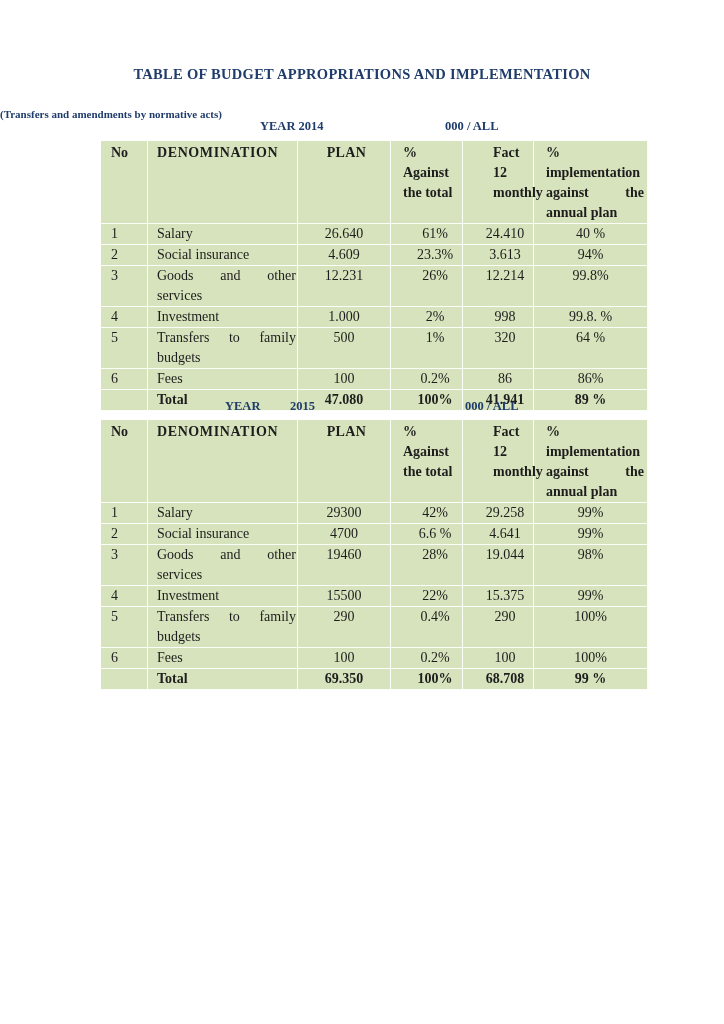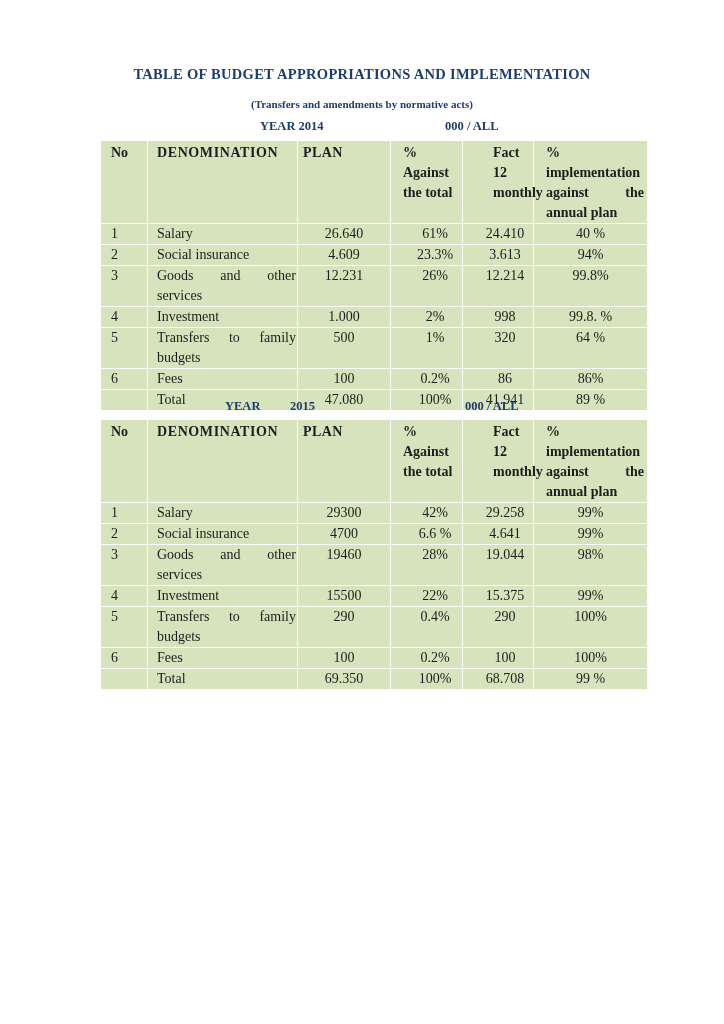--- a/index.html
+++ b/index.html
@@ -7,21 +7,21 @@
     position:relative; width:724px; height:908px; background:#ffffff;
     font-family:"Liberation Serif","DejaVu Serif",serif;
     color:var(--body-text,#1d1d1d); overflow:hidden;
   }
   .doc-title {
     position:absolute; top:66px; left:0; width:724px; text-align:center;
     font-size:14.5px; font-weight:bold; letter-spacing:0.3px;
     color:var(--title-navy,#1f3c6b); margin:0;
   }
   .doc-subtitle {
-    position:absolute; top:98px; left:0; width:724px; text-align:center;
+    position:absolute; top:108px; left:0; width:724px; 
     font-size:11px; font-weight:bold; color:var(--title-navy,#1f3c6b);
   }
   .year-caption {
     position:absolute; left:0; width:724px; height:18px;
     font-size:12.5px; font-weight:bold; color:var(--title-navy,#1f3c6b);
   }
   .year-caption span { position:absolute; top:0; white-space:pre; }
   .cap-2014 { top:119px;margin-left:33px; }
   .cap-2015 { top:399px; }
   .cap-2014 .cap-year { left:227px; }
@@ -47,31 +47,31 @@
   .budget-table th, .budget-table td {
     background:var(--table-green,#d6e3bc);
     border:1px solid rgba(255,255,255,0.9);
     vertical-align:top; padding:0; line-height:20px;
     font-weight:normal; text-align:left;
   }
   .budget-table thead th { font-weight:bold; height:75px; padding-top:2px; }
   th.h-no, td.c-no { padding-left:10px; }
   th.h-name { padding-left:9px; letter-spacing:0.6px; }
   td.c-name { padding-left:9px; padding-right:1px; text-align:justify; }
-  th.h-plan { padding-left:5px; letter-spacing:0.4px; }
+  th.h-plan { padding-left:5px; letter-spacing:0.4px;text-align:center; }
   th.h-pct  { padding-left:12px; }
   th.h-fact { padding-left:30px; }
   th.h-impl { padding-left:12px; padding-right:3px; }
   td.num  { text-align:center; }
   td.c-pct  { padding-left:17px; }
   td.c-fact { padding-left:14px; }
   tr.r20 { height:20px; }
   tr.r40 { height:40px; }
   .bold { font-weight:bold; }
-  tr.total-row td { font-weight:normal; }
+  tr.total-row td { font-weight:bold; }
   .hline { line-height:20px; white-space:pre-wrap; }
   .hline.spread { text-align:justify; text-align-last:justify; }
 </style>
 </head>
 <body>
 
 <div class="page">
 
   <h1 class="doc-title">TABLE OF BUDGET APPROPRIATIONS AND IMPLEMENTATION</h1>
   <div class="doc-subtitle">(Transfers and amendments by normative acts)</div>

